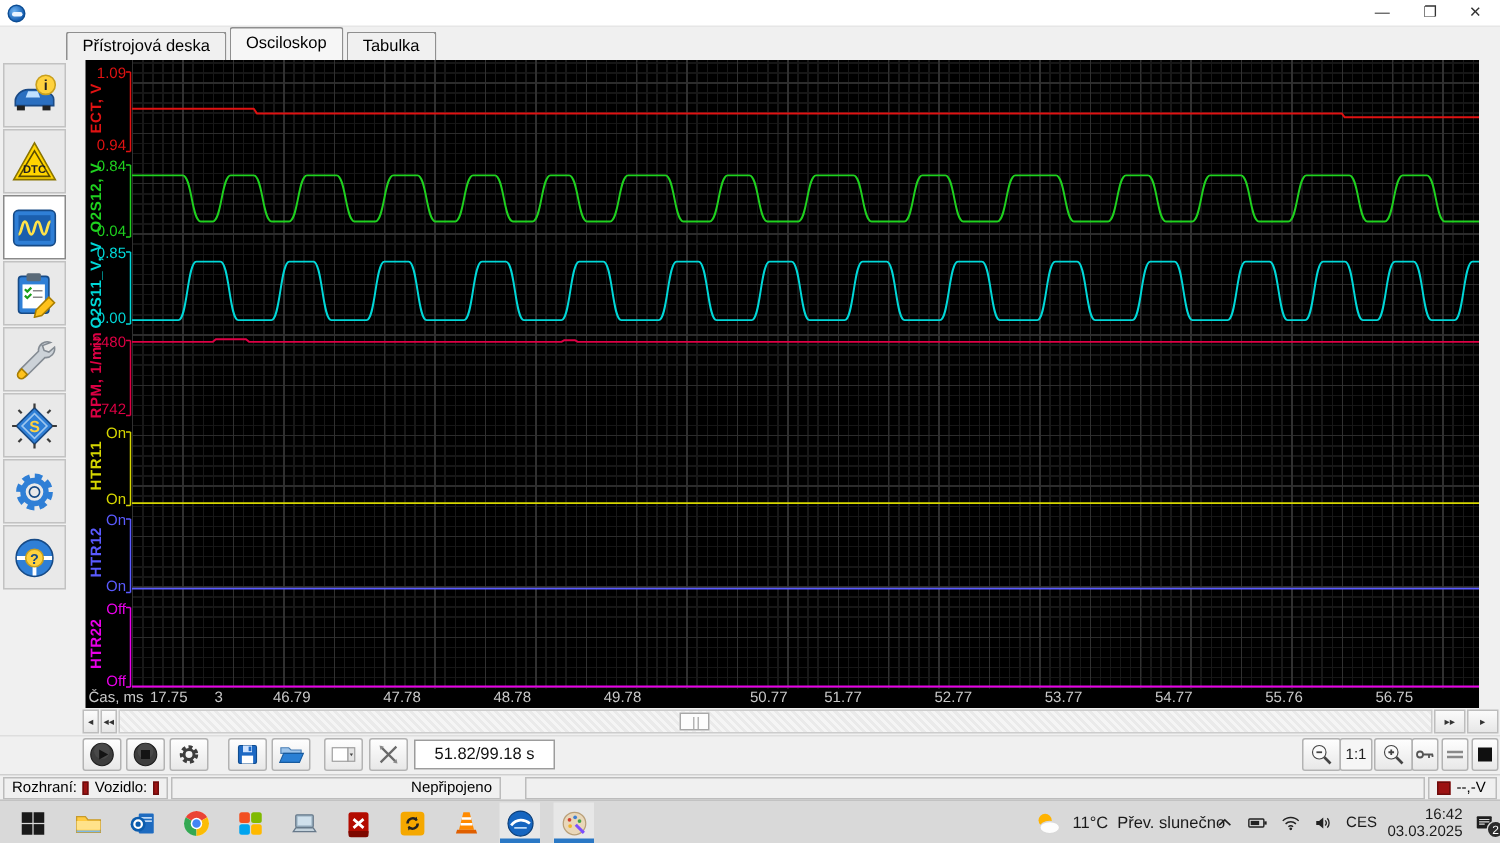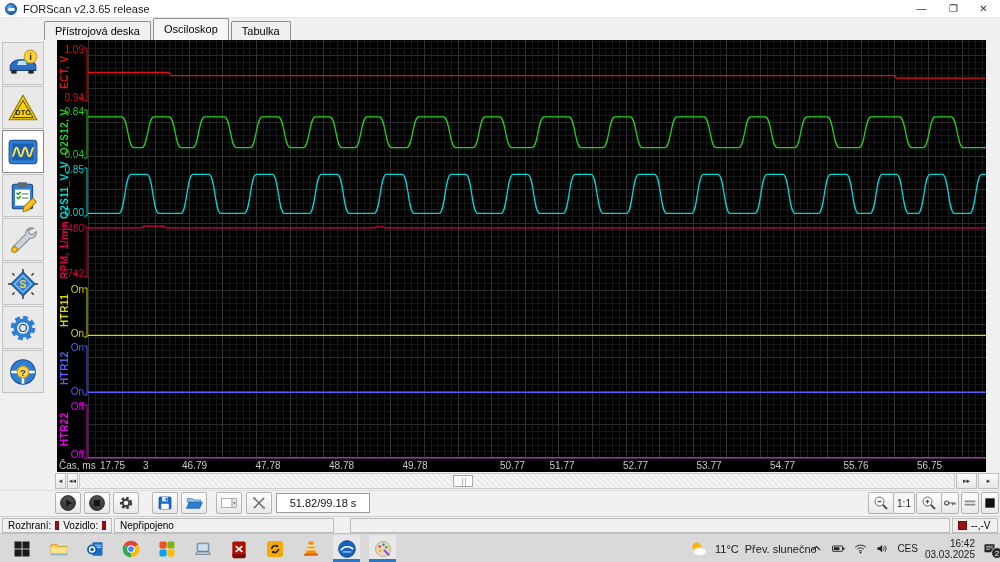--- a/index.html
+++ b/index.html
@@ -85,21 +85,20 @@
   .badge{position:absolute;right:-6px;bottom:-3px;min-width:12px;height:12px;border-radius:7px;background:#2b2b2b;color:#fff;
          font-size:8px;line-height:12px;text-align:center;border:1px solid #d9d9d9;padding:0 1px;}
 </style>
 </head>
 <body>
 
 <div id="app">
 
   <div class="titlebar">
     <div class="tb-icon"></div>
-    <div class="tb-title">FORScan v2.3.65 release</div>
     <div class="winbtn min">—</div>
     <div class="winbtn rest">❐</div>
     <div class="winbtn close">✕</div>
   </div>
 
   <div class="tabrow">
     <div class="tab">Přístrojová deska</div>
     <div class="tab active">Osciloskop</div>
     <div class="tab">Tabulka</div>
   </div>
@@ -321,21 +320,21 @@
     </div>
   </div>
 
   <div class="statusbar">
     <div class="stcell" style="left:2px;width:110px;">
       <span>Rozhraní:</span>
       <span class="redsq"></span>
       <span>Vozidlo:</span>
       <span class="redsq"></span>
     </div>
-    <div class="stcell" style="left:114px;width:220px;">
+    <div class="stcell" style="left:114px;width:220px;justify-content:flex-end;">
       <span>Nepřipojeno</span>
     </div>
     <div class="stcell" style="left:350px;width:600px;"></div>
     <div class="stcell" style="left:952px;width:46px;">
       <span class="redsq"></span>
       <span>--,-V</span>
     </div>
   </div>
 
   <div class="taskbar">

